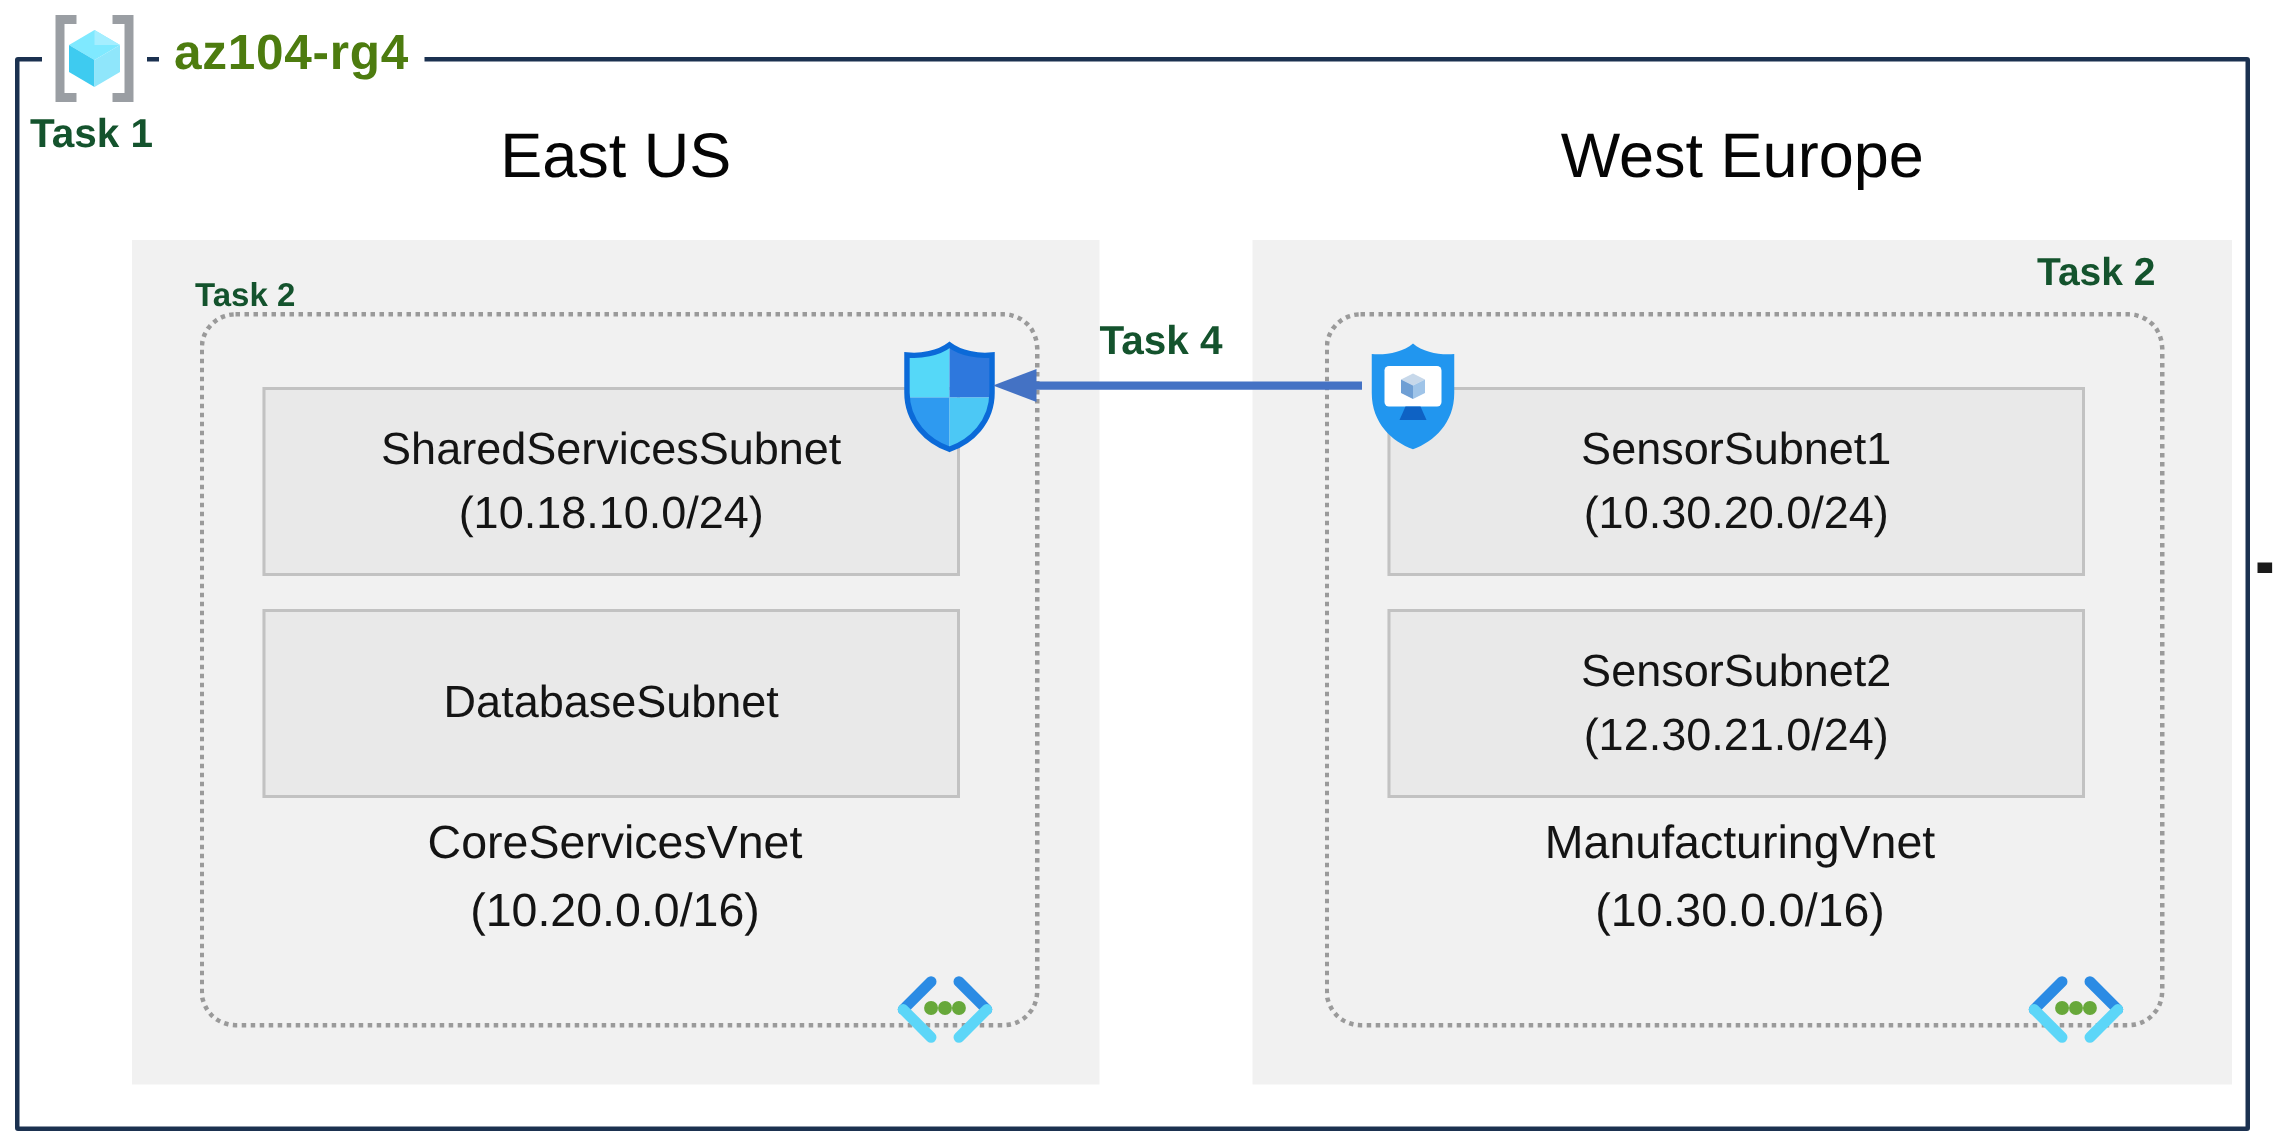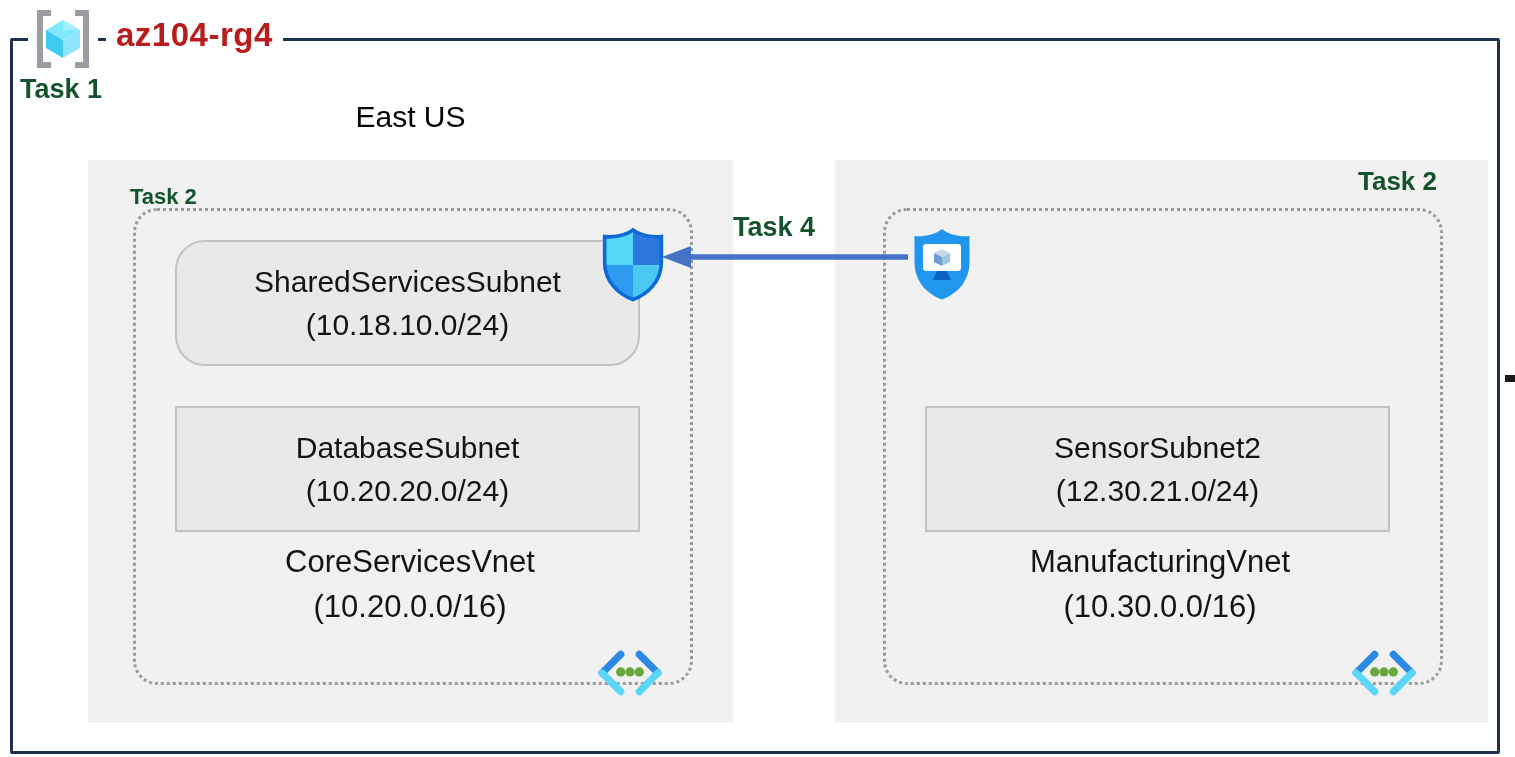--- a/index.html
+++ b/index.html
@@ -7,41 +7,41 @@
   #canvas{position:relative;width:1515px;height:757px;background:#ffffff;overflow:hidden;}
 
   
   .rg-border{position:absolute;left:10px;top:38px;width:1484px;height:710px;
              border:3px solid #1b3150;border-radius:2px;background:transparent;}
 
   
   .rg-icon-chip{position:absolute;left:28px;top:6px;width:70px;height:66px;background:#ffffff;
                 display:flex;align-items:center;justify-content:center;}
   .rg-title{position:absolute;left:106px;top:16px;background:#ffffff;padding:0 10px;
-            font-size:33px;font-weight:bold;color:#b91c1c;letter-spacing:.5px;}
+            font-size:33px;font-weight:bold;color:#4d7c0f;letter-spacing:.5px;}
   .task-label{position:absolute;font-size:27px;font-weight:bold;color:#14532d;}
 
-  .region-header{position:absolute;top:100px;font-size:30px;color:#050505;text-align:center;}
+  .region-header{position:absolute;top:80px;font-size:42px;color:#050505;text-align:center;}
 
   .region-box{position:absolute;top:160px;height:563px;background:#f1f1f1;}
   .region-east{left:88px;width:645px;}
   .region-west{left:835px;width:653px;}
 
   .vnet-boundary{position:absolute;top:208px;width:554px;height:471px;
                  border:3px dotted #9a9a9a;border-radius:24px;background:transparent;}
   .boundary-east{left:133px;}
   .boundary-west{left:883px;}
 
   .subnet-box{position:absolute;width:461px;height:122px;background:#e9e9e9;
               border:2px solid #c2c2c2;display:flex;flex-direction:column;
               align-items:center;justify-content:center;font-size:30px;color:#141414;
               line-height:1.45;text-align:center;}
   .sn-e{left:175px;}
   .sn-w{left:925px;}
-  .sn-row1{top:240px;border-radius:30px;}
+  .sn-row1{top:258px;}
   .sn-row2{top:406px;}
 
   .vnet-label{position:absolute;top:540px;width:554px;text-align:center;
               font-size:31px;color:#141414;line-height:1.45;}
   .vl-east{left:133px;}
   .vl-west{left:883px;}
 
   .icon-abs{position:absolute;}
   .edge-tick{position:absolute;left:1505px;top:375px;width:10px;height:7px;background:#1a1a1a;}
 </style>
@@ -60,39 +60,43 @@
       <polygon points="32,11 49,21 32,21" fill="#a5eeff"></polygon>
       <polygon points="15,21 32,31 32,49 15,39" fill="#3ecbf0"></polygon>
       <polygon points="49,21 32,31 32,49 49,39" fill="#8fe6fb"></polygon>
     </svg>
   </div>
 
   <div class="rg-title">az104-rg4</div>
   <div class="task-label" style="left:20px;top:74px;">Task 1</div>
 
   <div class="region-header" style="left:88px;width:645px;">East US</div>
+  <div class="region-header" style="left:835px;width:653px;">West Europe</div>
 
   <div class="region-box region-east"></div>
   <div class="region-box region-west"></div>
 
   <div class="task-label" style="left:106px;top:184px;font-size:22px;margin-left:24px;">Task 2</div>
   <div class="task-label" style="right:78px;top:166px;font-size:26px;">Task 2</div>
 
   <div class="vnet-boundary boundary-east"></div>
   <div class="vnet-boundary boundary-west"></div>
 
   <div class="subnet-box sn-e sn-row1">
     <div>SharedServicesSubnet</div>
     <div>(10.18.10.0/24)</div>
   </div>
   <div class="subnet-box sn-e sn-row2">
     <div>DatabaseSubnet</div>
-    <div>(10.20.20.0/24)</div>
   </div>
 
+  <div class="subnet-box sn-w sn-row1">
+    <div>SensorSubnet1</div>
+    <div>(10.30.20.0/24)</div>
+  </div>
   <div class="subnet-box sn-w sn-row2">
     <div>SensorSubnet2</div>
     <div>(12.30.21.0/24)</div>
   </div>
 
   <div class="vnet-label vl-east">
     <div>CoreServicesVnet</div>
     <div>(10.20.0.0/16)</div>
   </div>
   <div class="vnet-label vl-west">

